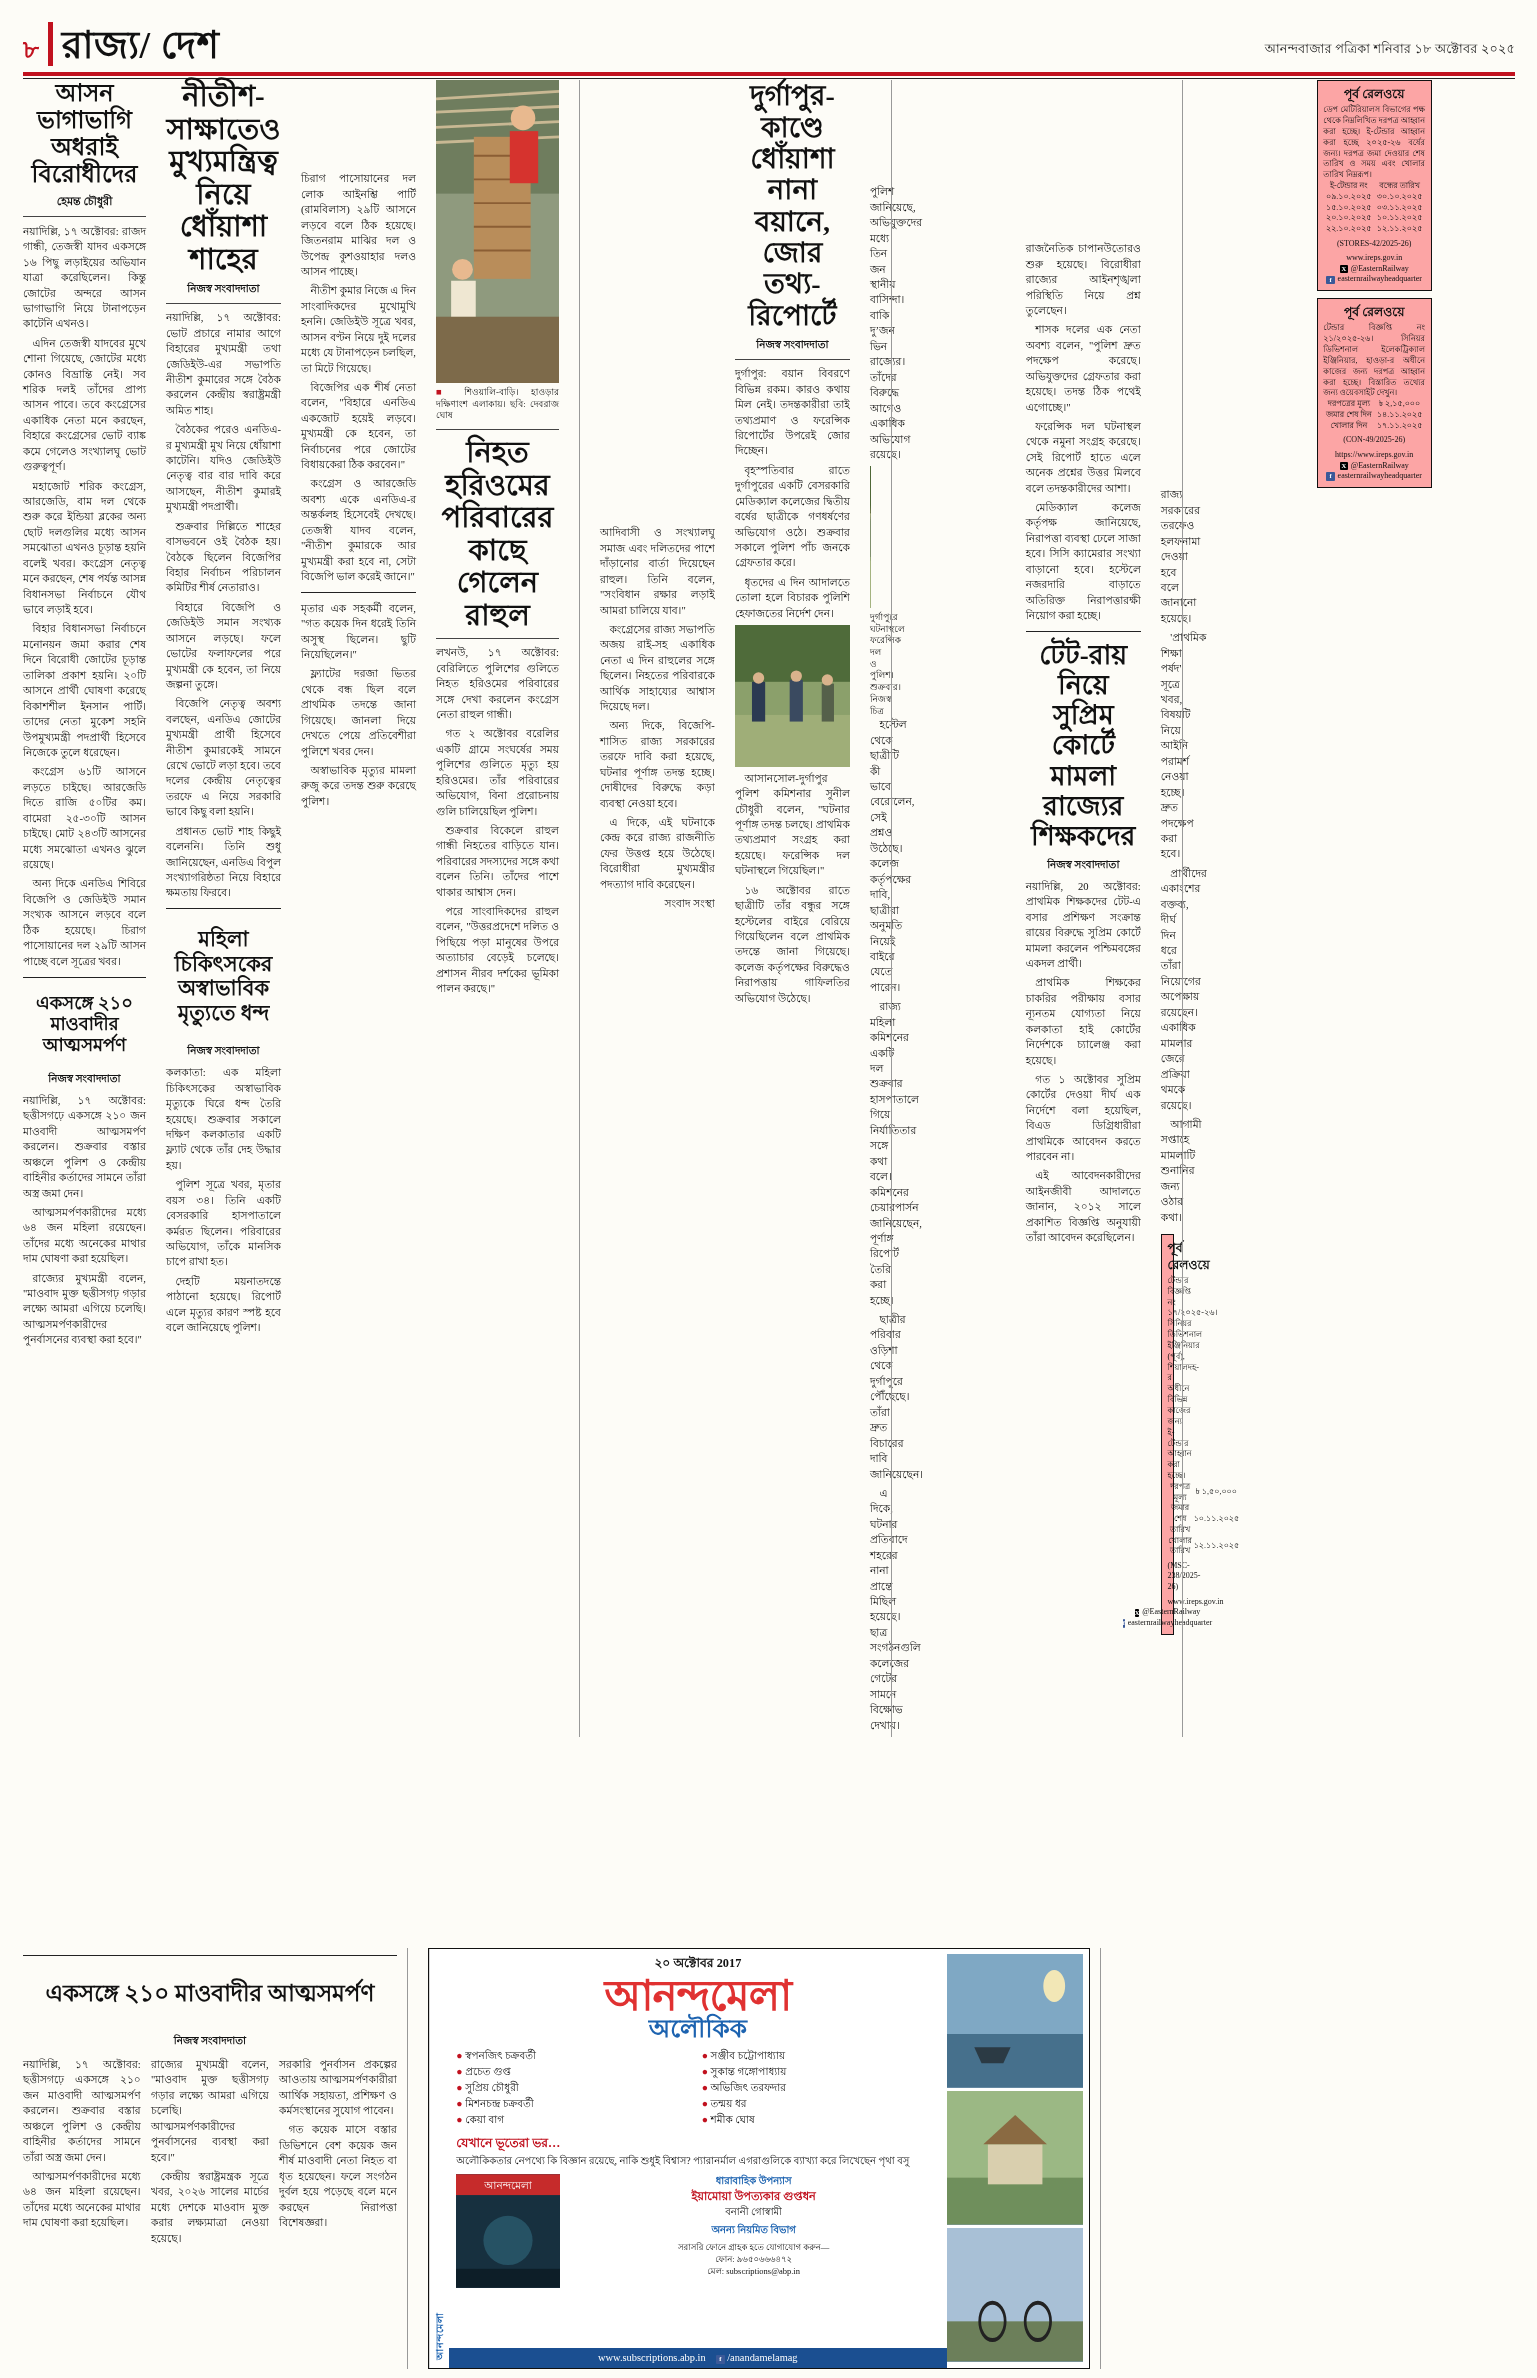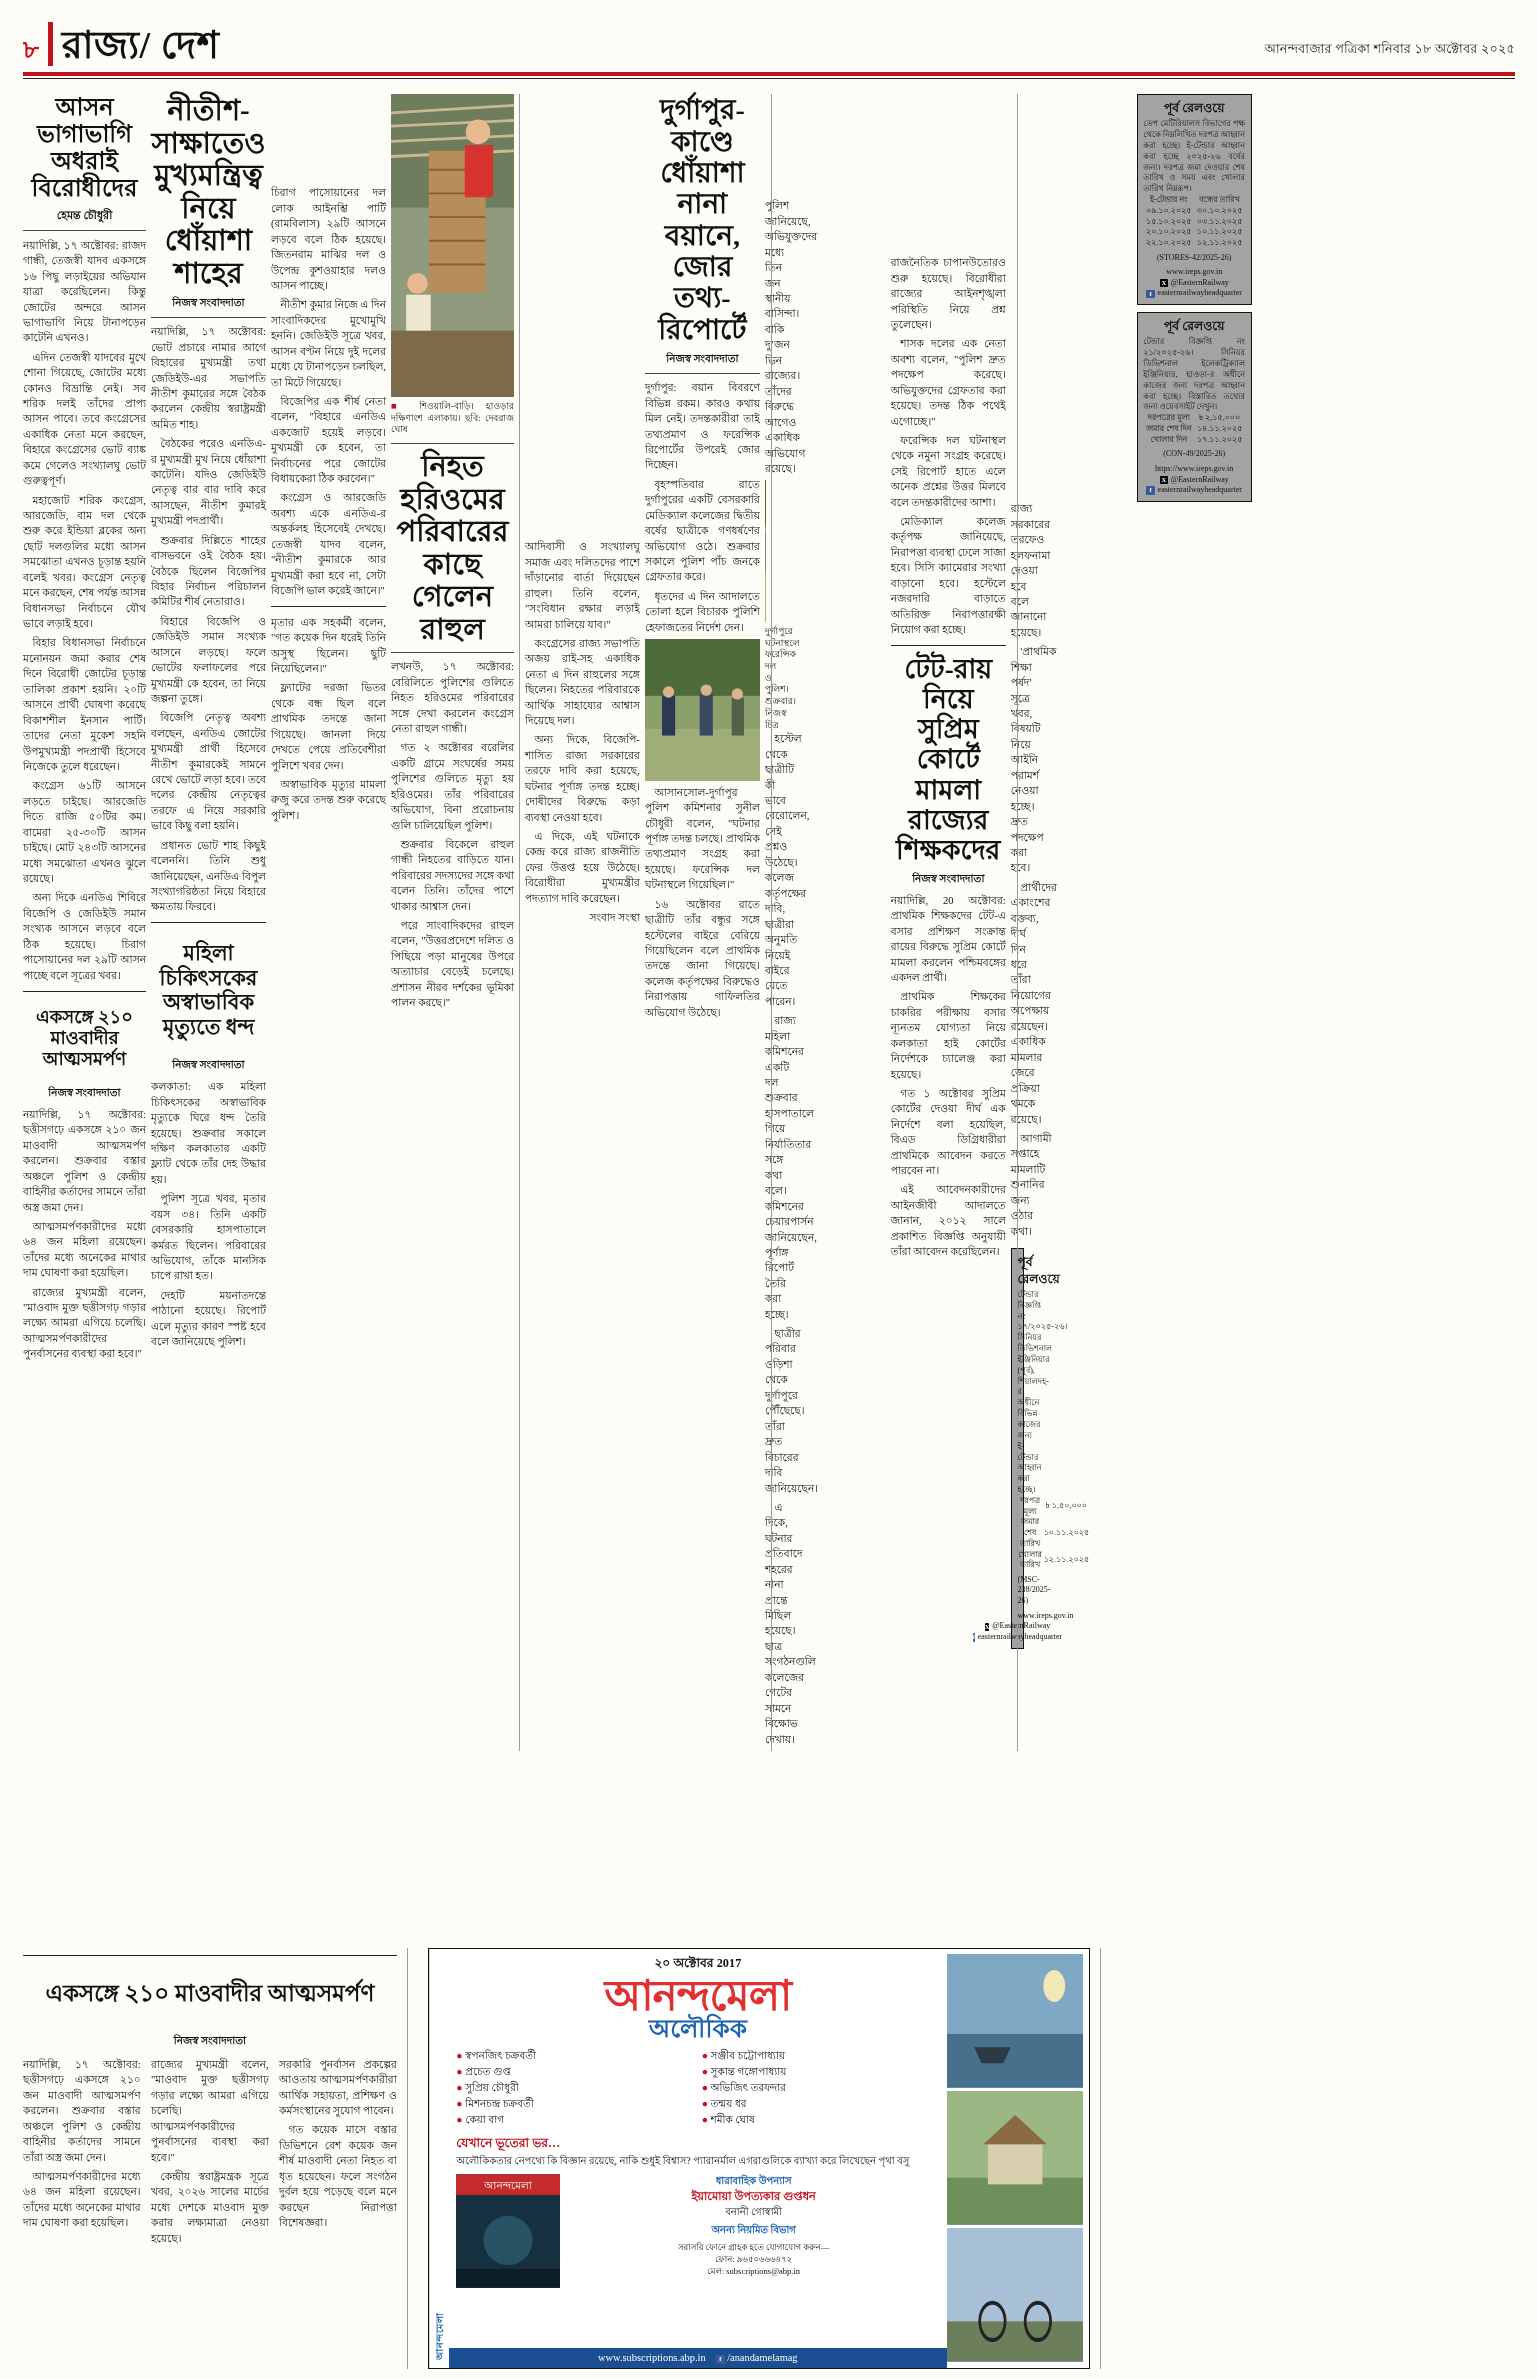--- a/index.html
+++ b/index.html
@@ -27,22 +27,22 @@
   .masthead-right {
     margin-left:auto; font-size:12.8px; padding-bottom:7.6px; color:#222; letter-spacing:0.2px;
   }
   .rule-red { height:4.7px; background:#c1121f; margin-top:3.8px; }
   .rule-thin { height:0.9px; background:#222; margin-top:1.9px; }
 
   
   .grid {
     display:grid;
     grid-template-columns: 123px 115px 115px 123px 0.9px 115px 115px 0.9px 115px 115px 0.9px 115px 115px;
-    column-gap:5px;
-    margin-top:15px;
+    column-gap:20px;
+    margin-top:1px;
   }
   .vrule { background:#999; width:0.9px; }
 
   
   .col { font-size:10.6px; line-height:1.46; text-align:justify; }
   .col p { margin:0 0 3.8px 0; text-indent:9.5px; }
   .col p.first { text-indent:0; }
 
   h1.hl {
     font-weight:bold; line-height:1.12; margin:0 0 5.7px 0; text-align:center;
@@ -62,21 +62,21 @@
   .big-head-3 { font-size:29px; line-height:1.14; }
   .mid-head { font-size:27.4px; line-height:1.16; }
   .mid-head-sm { font-size:21px; line-height:1.18; }
   .small-head { font-size:19px; line-height:1.18; }
 
   .author { text-align:center; font-size:11px; font-weight:bold; margin-top:1.9px; }
 
   
   .notice {
     border:0.9px solid #111; padding:4.7px 5.7px; font-size:8.1px; line-height:1.34;
-    text-align:center; margin-bottom:7.6px; background:#a3a3a3;
+    text-align:center; margin-bottom:7.6px; background:#fca5a5;
   }
   .notice .nh { font-weight:bold; font-size:12.3px; margin-bottom:2.8px; }
   .notice .nbody { text-align:justify; }
   .notice table { width:100%; border-collapse:collapse; font-size:8px; }
   .notice td { padding:0 0.9px; }
   .notice .foot { margin-top:3.8px; font-size:8px; }
   .fbline { display:flex; align-items:center; justify-content:center; gap:2.8px; font-size:8px; }
   .fbicon { display:inline-block; width:8.5px; height:8.5px; background:#3b5998; color:#fff;
             font-size:6.6px; line-height:8.5px; text-align:center; border-radius:0.9px; font-weight:bold; }
   .xicon { display:inline-block; width:8.5px; height:8.5px; background:#000; color:#fff;

